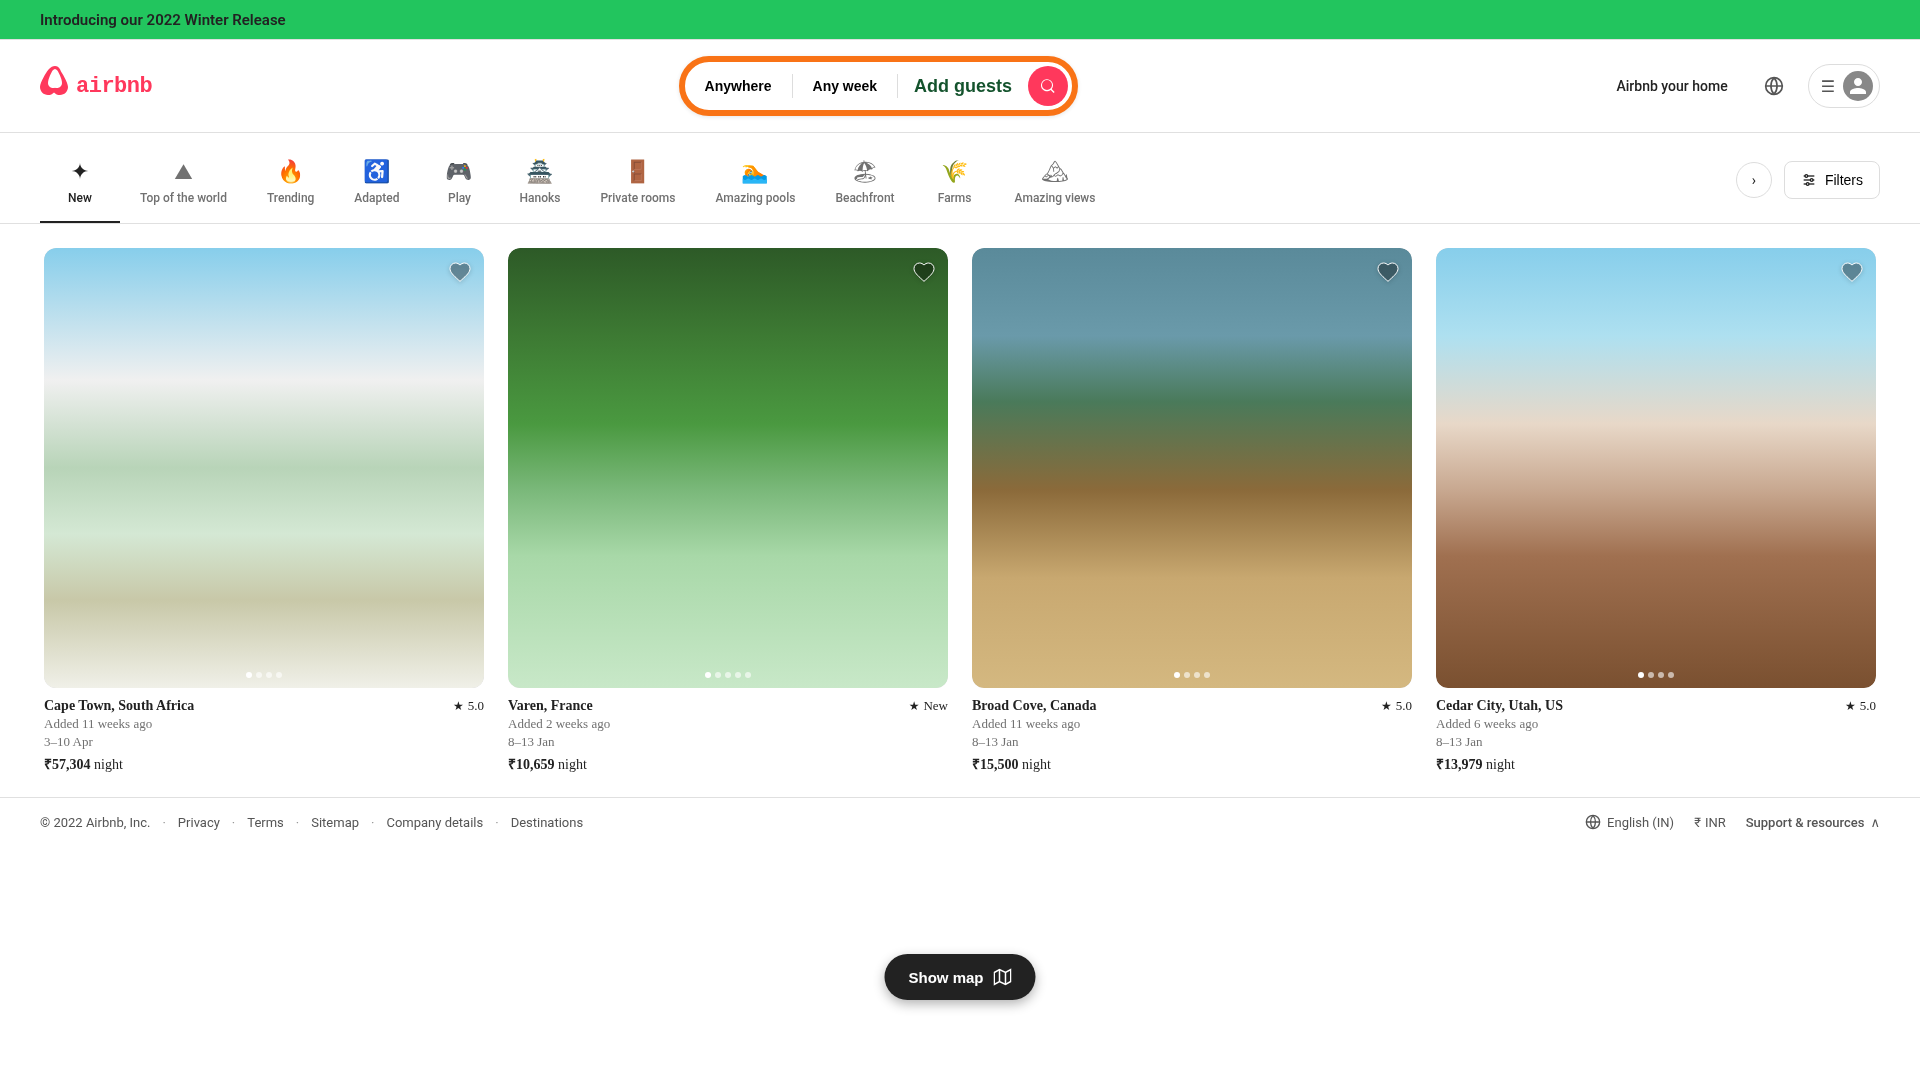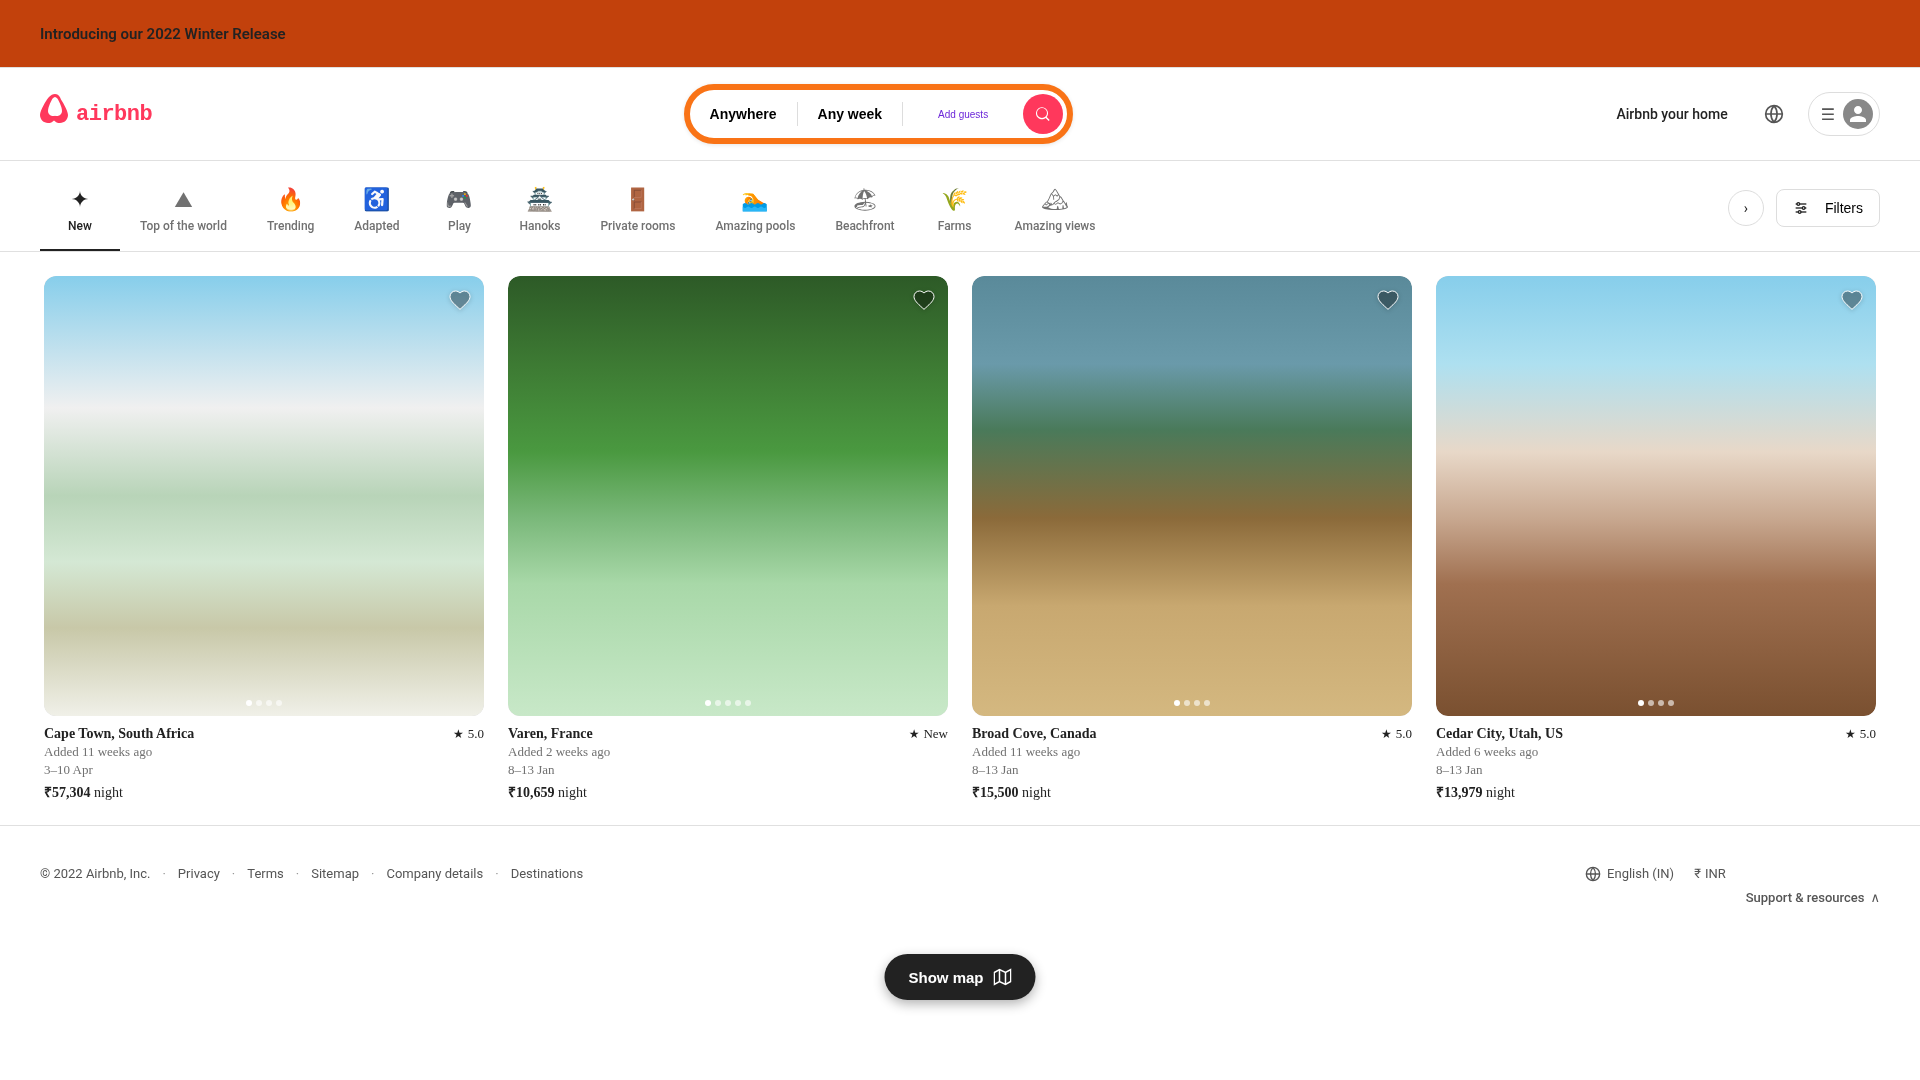--- a/index.html
+++ b/index.html
@@ -1,26 +1,26 @@
 <!DOCTYPE html>
 <html><head>
   <meta charset="utf-8">
   <style>
     * { box-sizing: border-box; margin: 0; padding: 0; }
     body { font-family: -apple-system, BlinkMacSystemFont, 'Segoe UI', Roboto, sans-serif; background: #fff; color: #222; font-size: 14px; }
 
     
     .top-banner {
-      background: #c2410c;
+      background: #22c55e;
       border-bottom: 1px solid #e0e0e0;
       display: flex;
       align-items: center;
       justify-content: space-between;
       padding: 0 40px;
-      height: 68px;
+      height: 40px;
     }
     .banner-title { font-weight: 600; font-size: 15px; }
     .banner-actions { display: flex; align-items: center; gap: 24px; }
     .banner-thumb {
       width: 44px; height: 44px; border-radius: 4px; overflow: hidden; background: #555;
       display: flex; align-items: center; justify-content: center;
     }
     .banner-thumb-inner {
       width: 100%; height: 100%; background: linear-gradient(135deg, #888 0%, #444 100%);
       display: flex; align-items: center; justify-content: center;
@@ -60,23 +60,24 @@
     .search-segment {
       padding: 10px 20px;
       cursor: pointer;
       border: none; background: transparent;
       font-size: 14px; font-weight: 600;
       white-space: nowrap;
     }
     .search-divider { width: 1px; height: 24px; background: #ddd; }
     .search-guests {
       padding: 10px 16px;
-      font-size: 10px; color: #6d28d9;
+      font-size: 18px; color: #14532d;
       background: transparent; border: none; cursor: pointer;
       min-width: 120px;
+      font-weight: bold;
     }
     .search-btn {
       background: #FF385C;
       border: none; border-radius: 50%;
       width: 40px; height: 40px;
       display: flex; align-items: center; justify-content: center;
       cursor: pointer; margin: 4px 4px 4px 0;
       flex-shrink: 0;
     }
     .search-btn svg { width: 16px; height: 16px; fill: #fff; }
@@ -120,21 +121,21 @@
     .category-item.active { color: #222; border-bottom: 2px solid #222; }
     .category-icon { font-size: 22px; margin-bottom: 6px; height: 28px; display: flex; align-items: center; }
     .category-label { font-size: 12px; font-weight: 500; }
     .category-arrow {
       width: 36px; height: 36px; border-radius: 50%; border: 1px solid #ddd;
       display: flex; align-items: center; justify-content: center;
       cursor: pointer; flex-shrink: 0; margin-bottom: 12px; margin-left: 8px;
       background: #fff;
     }
     .filters-btn {
-      display: flex; align-items: center; gap: 16px;
+      display: flex; align-items: center; gap: 8px;
       border: 1px solid #ddd; border-radius: 8px; padding: 10px 16px;
       cursor: pointer; margin-bottom: 12px; margin-left: 12px;
       background: #fff; font-size: 14px; font-weight: 500;
       flex-shrink: 0;
     }
 
     
     .main { padding: 24px 44px; font-family: Liberation Serif, serif; }
 
     
@@ -198,21 +199,21 @@
       padding: 16px 40px;
       display: flex; align-items: center; justify-content: space-between;
       font-size: 13px; color: #555;
     }
     .footer-left { display: flex; align-items: center; gap: 12px; }
     .footer-right { display: flex; align-items: center; gap: 20px; }
     .footer-link { cursor: pointer; color: #555; text-decoration: none; }
     .footer-divider { color: #999; }
     .footer-lang { display: flex; align-items: center; gap: 6px; cursor: pointer; }
     .footer-currency { display: flex; align-items: center; gap: 4px; cursor: pointer; }
-    .support-link { display: flex; align-items: center; gap: 6px; cursor: pointer; font-weight: 500; margin-top: 48px; }
+    .support-link { display: flex; align-items: center; gap: 6px; cursor: pointer; font-weight: 500; }
 
     
     ::-webkit-scrollbar { width: 8px; }
     ::-webkit-scrollbar-track { background: #f0f0f0; }
     ::-webkit-scrollbar-thumb { background: #bbb; border-radius: 4px; }
 
     
     .globe-icon { width: 20px; height: 20px; stroke: #555; fill: none; stroke-width: 2; }
 
     

